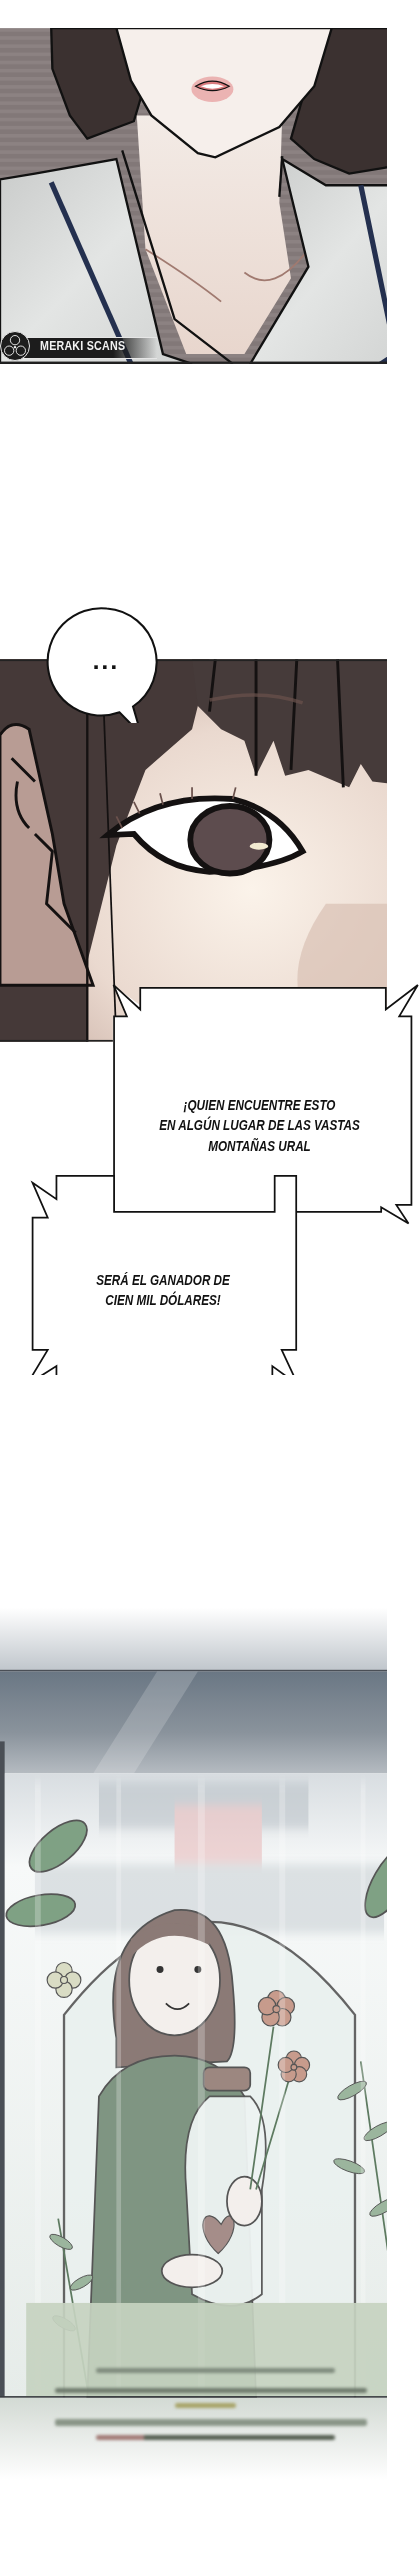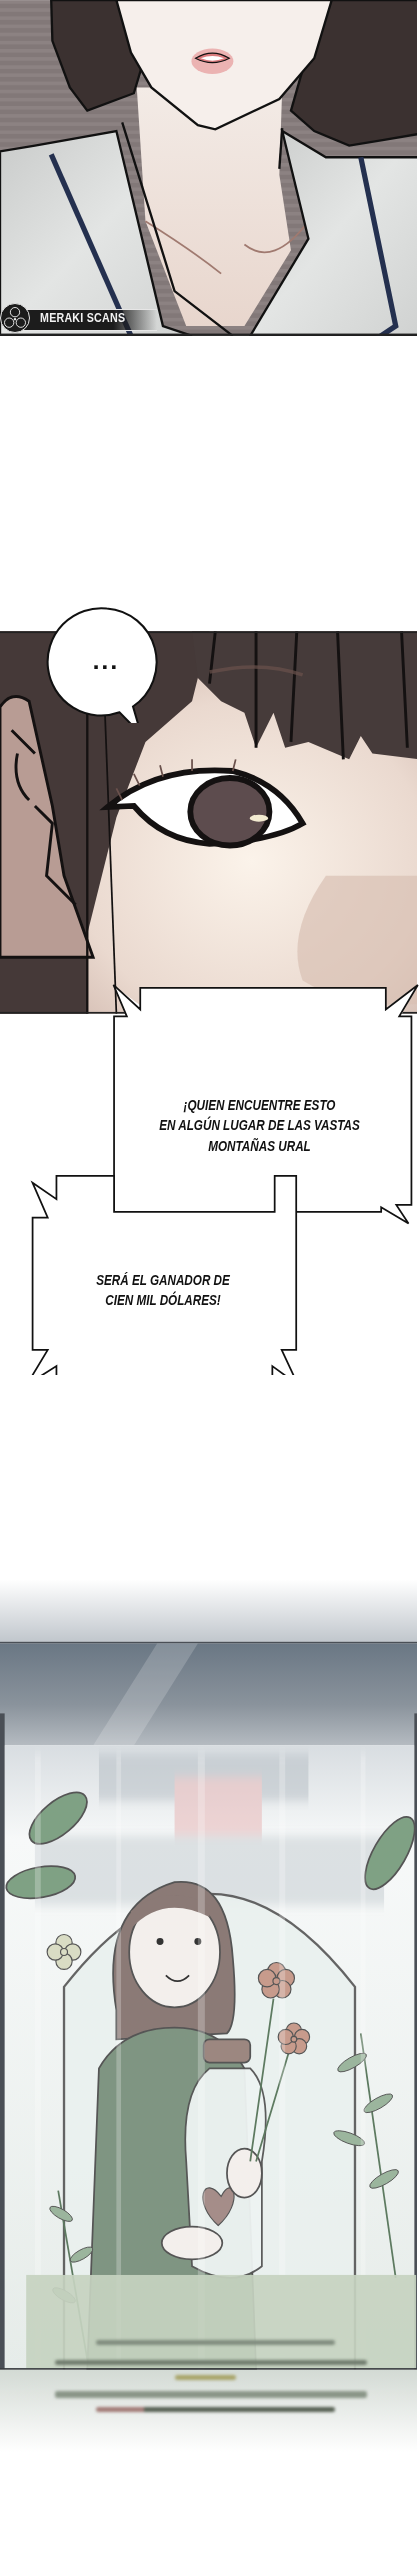--- a/index.html
+++ b/index.html
@@ -1,17 +1,17 @@
 <!DOCTYPE html>
 <html style="font-size:9.3px"><head>
 <meta charset="utf-8">
 <style>
   html, body { margin: 0; padding: 0; background: #ffffff; }
   body { width: 419px; height: 2576px; position: relative; overflow: hidden; font-family: "DejaVu Sans", sans-serif; }
-  .panel { position: absolute; left: 0; width: 417px; overflow: hidden; }
+  .panel { position: absolute; left: 0; width: 387px; overflow: hidden; margin-top: 28px; }
   .panel svg { display: block; }
   .abs { position: absolute; }
   .watermark { position: absolute; left: 0; top: 303px; width: 175px; height: 30px; }
   .wm-bar { position: absolute; left: 10.5px; top: 5.8px; width: 146px; height: 20px;
             background: linear-gradient(90deg, #1c1c1c 0%, #1c1c1c 70%, rgba(28,28,28,0) 100%);
             border-top: 1.2px solid #e6e6e6; border-bottom: 1.2px solid #e6e6e6; }
   .wm-logo { position: absolute; left: 0; top: 0; width: 30px; height: 30px; border-radius: 50%;
              background: #1c1c1c; border: 1.2px solid #e6e6e6; box-sizing: border-box; }
   .wm-text { position: absolute; left: 40px; top: 7px; color: #f2f2f2; font-family: "Liberation Sans", sans-serif;
              font-weight: bold; font-size: 13px; letter-spacing: 0.3px; transform: scaleX(0.82); transform-origin: left center; }

